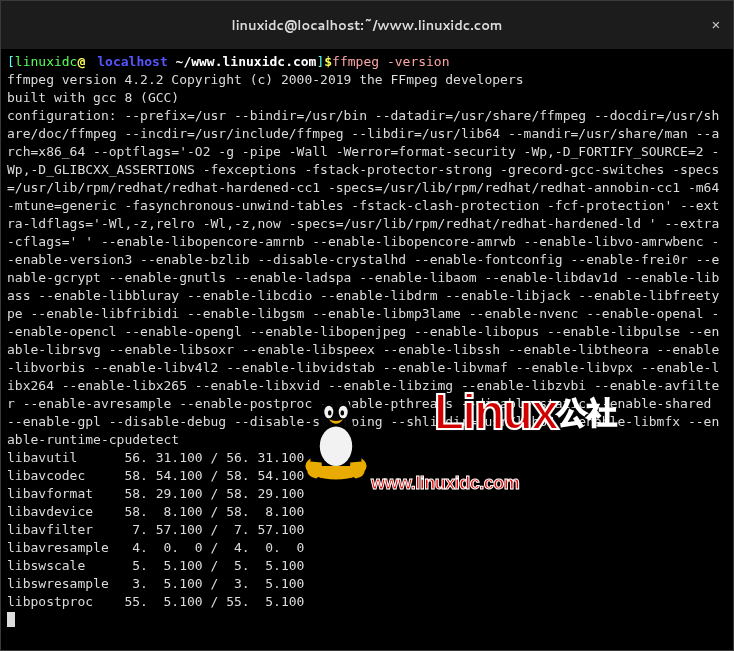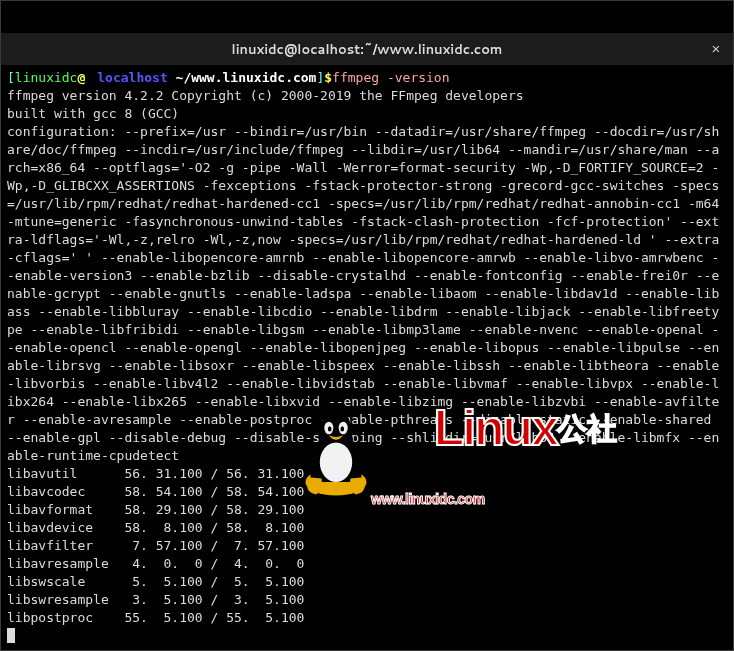--- a/index.html
+++ b/index.html
@@ -14,28 +14,27 @@
     width: 734px;
     height: 651px;
     background: #000;
     position: relative;
     box-sizing: border-box;
     border: 1px solid #3a3a3a;
     display: flex;
     flex-direction: column;
   }
   .titlebar {
-    height: 32px;
+    height: 48px;
     background: #1c1c1c;
     display: flex;
     align-items: center;
     justify-content: center;
     position: relative;
     flex: 0 0 auto;
-    margin-top: 32px;
   }
   .titlebar-title {
     color: #ddd;
     font-family: "Cantarell", "DejaVu Sans", sans-serif;
     font-size: 13px;
     font-weight: 600;
   }
   .titlebar-close {
     position: absolute;
     right: 6px;
@@ -104,21 +103,21 @@
     font-family: "KaiTi","STKaiti",serif;
     font-size: 30px;
     font-weight: 700;
     color: #d20000;
     -webkit-text-stroke: 1.5px #fff;
     position: relative;
     top: -6px;
   }
   .wm-linuxtext .url {
     font-family: Arial, sans-serif;
-    font-size: 14px;
+    font-size: 18px;
     font-weight: 800;
     color: #e00000;
     -webkit-text-stroke: 1px #fff;
     margin-top: -14px;
     letter-spacing: -0.5px;
   }
 
   .wm-corner {
     position: absolute;
     right: 14px;

